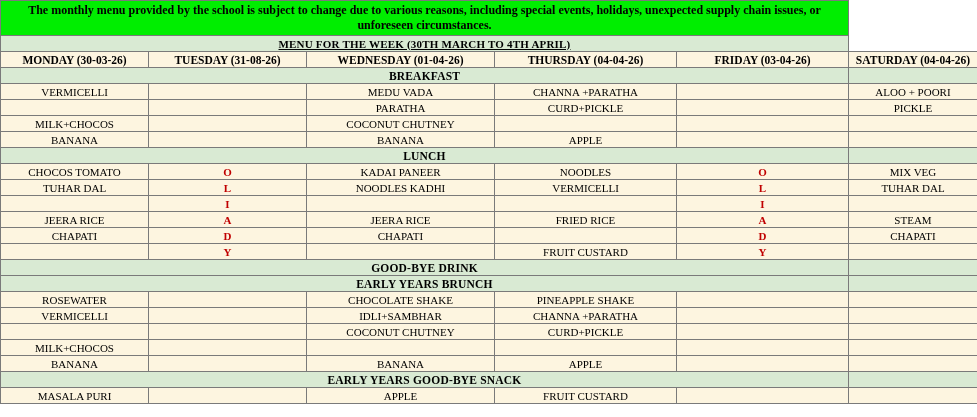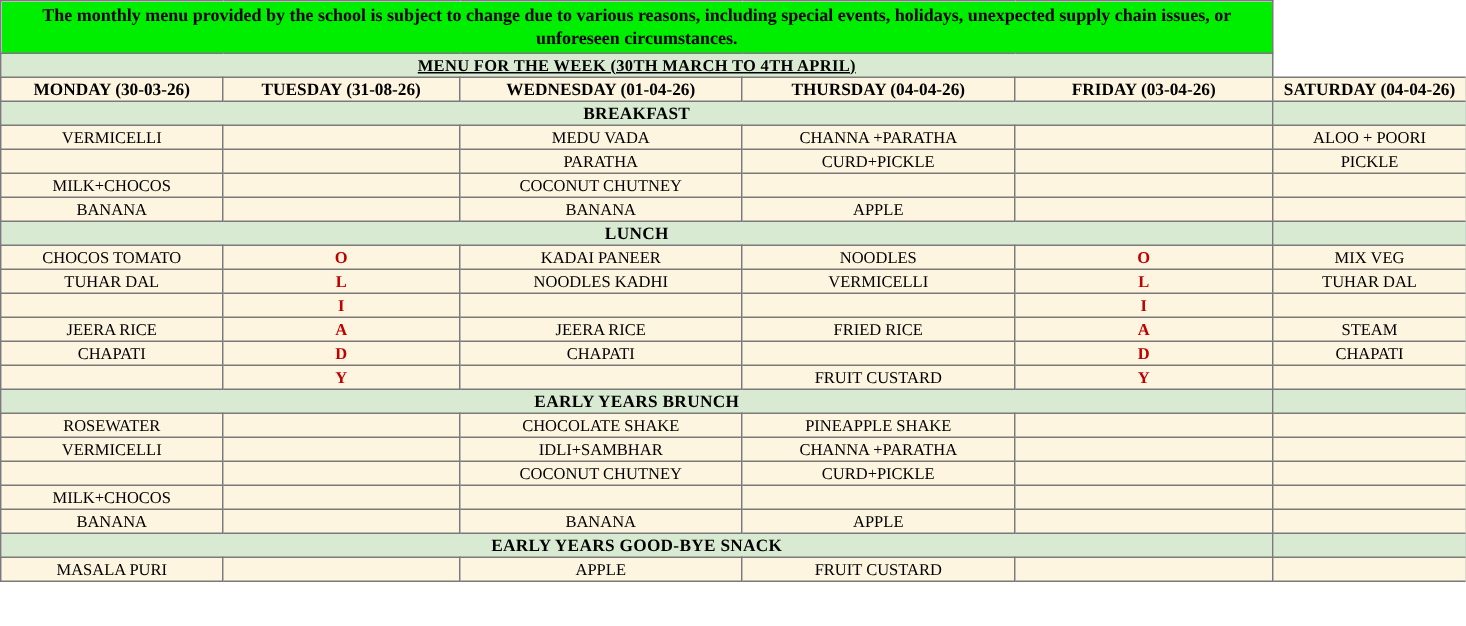--- a/index.html
+++ b/index.html
@@ -185,20 +185,24 @@
         </tr>
         <tr>
           <td class="cell empty"></td>
           <td class="cell holiday">Y</td>
           <td class="cell empty"></td>
           <td class="cell">FRUIT CUSTARD</td>
           <td class="cell holiday">Y</td>
           <td class="cell empty"></td>
         </tr>
         <tr>
+          <td class="section" colspan="5">GOOD-BYE DRINK</td>
+          <td class="section"></td>
+        </tr>
+        <tr>
           <td class="section" colspan="5">EARLY YEARS BRUNCH</td>
           <td class="section"></td>
         </tr>
         <tr>
           <td class="cell">ROSEWATER</td>
           <td class="cell empty"></td>
           <td class="cell">CHOCOLATE SHAKE</td>
           <td class="cell">PINEAPPLE SHAKE</td>
           <td class="cell empty"></td>
           <td class="cell empty"></td>

